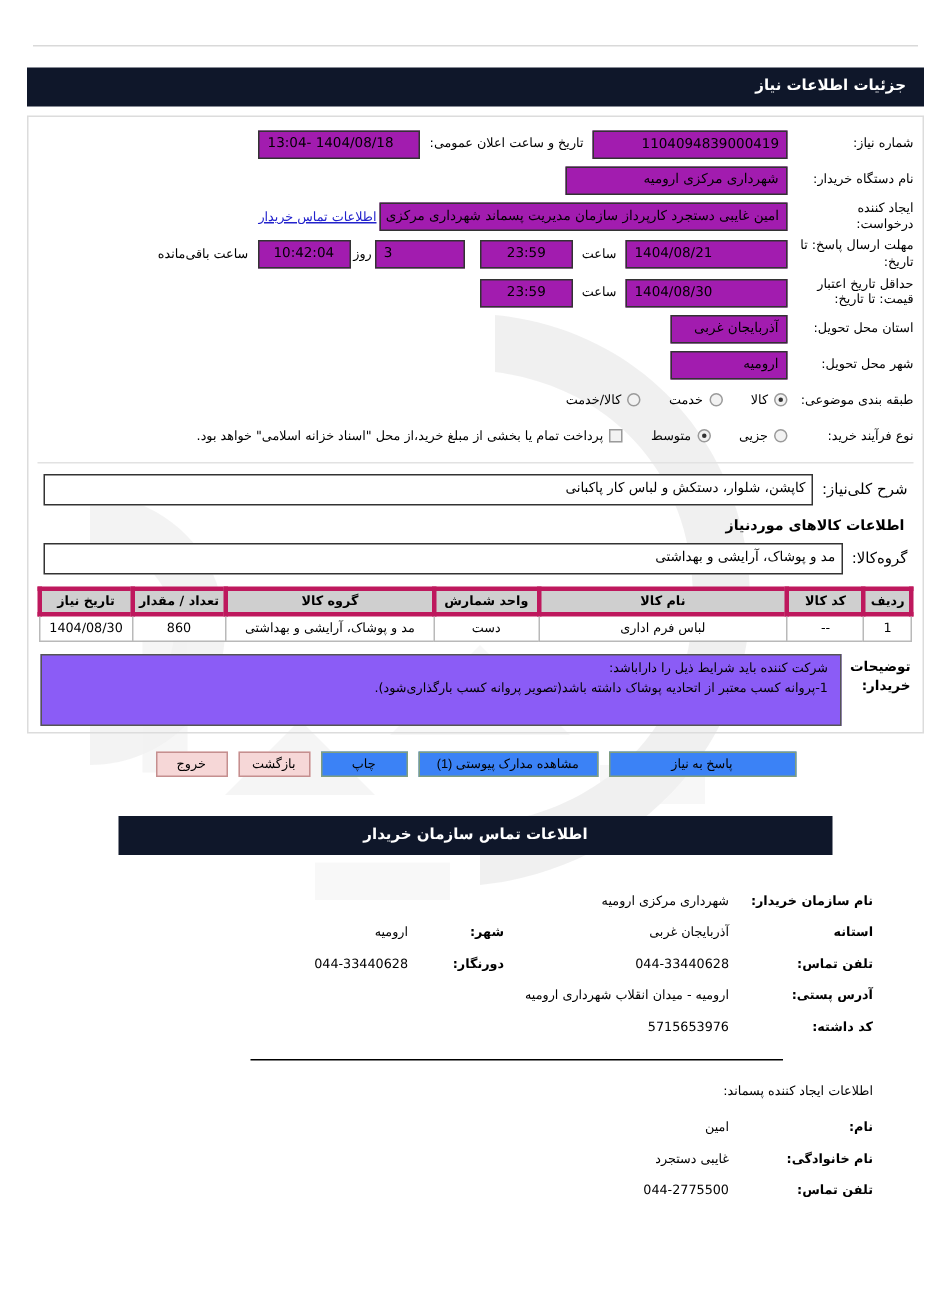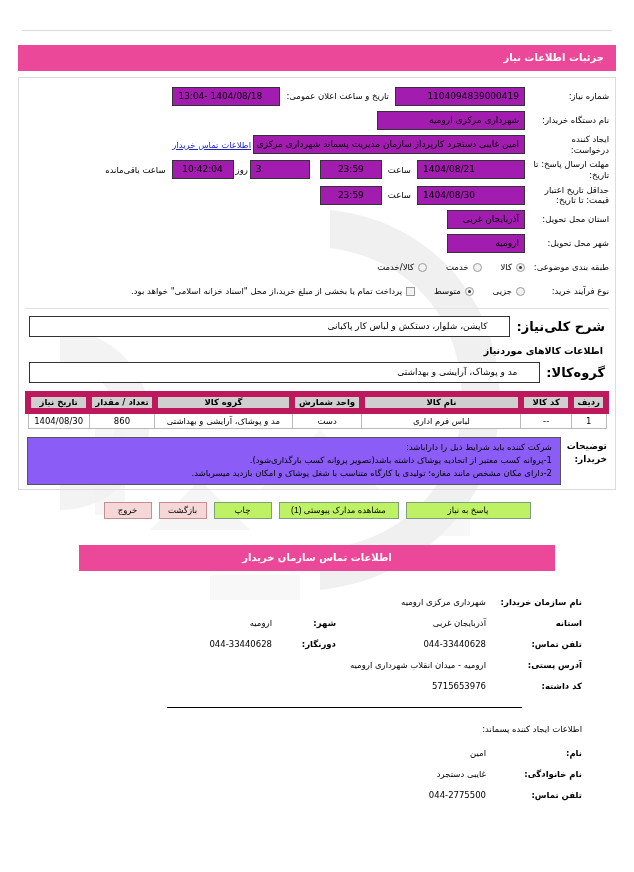--- a/index.html
+++ b/index.html
@@ -36,21 +36,21 @@
 
   
   .top-rule {
     height: 1px;
     background: #d9d9d9;
     margin: 30px 10px 0 10px;
   }
 
   
   .section-bar {
-    background: #ec4899;
+    background: #0f172a;
     color: #ffffff;
     height: 26px;
     line-height: 26px;
     padding: 0 12px;
     font-size: 10px;
     font-weight: bold;
     margin: 14px 6px 0 6px;
     text-align: right;
   }
   .section-bar.center-bar {
@@ -164,31 +164,31 @@
     margin: 6px 0 7px 0;
   }
 
   
   .summary-row {
     display: flex;
     align-items: center;
     margin: 4px 4px 8px 4px;
   }
   .bold-lbl {
-    font-weight: bold;
-    font-size: 13px;
+    font-weight: normal;
+    font-size: 10px;
     white-space: nowrap;
     padding-left: 6px;
   }
   .wide-box {
     flex: 1;
     border: 1px solid #333;
     height: 21px;
     line-height: 19px;
-    padding: 0 22px;
+    padding: 0 4px;
     font-size: 9px;
     text-align: right;
     background: #fff;
   }
 
   .sub-head {
     font-weight: bold;
     font-size: 9.5px;
     margin: 8px 6px 6px 6px;
     text-align: right;
@@ -196,21 +196,21 @@
 
   
   table.goods {
     width: 100%;
     border-collapse: collapse;
     margin: 4px 0 0 0;
     font-size: 8.5px;
   }
   table.goods th {
     background: #cfcfcf;
-    border: 6px solid #be185d;
+    border: 3px solid #be185d;
     height: 17px;
     font-weight: bold;
     font-size: 8.5px;
     color: #000;
     padding: 0 3px;
     white-space: nowrap;
   }
   table.goods td {
     background: #fff;
     border: 1px solid #b9b9b9;
@@ -251,21 +251,21 @@
   
   .btnbar {
     display: flex;
     justify-content: center;
     gap: 7px;
     margin: 12px 0 0 0;
     direction: rtl;
   }
   .btn {
     border: 1px solid #7f9e7f;
-    background: #bef264;
+    background: #3b82f6;
     height: 17px;
     line-height: 15px;
     font-size: 8.5px;
     padding: 0 10px;
     text-align: center;
     white-space: nowrap;
     cursor: pointer;
     color: #000;
   }
   .btn.green-wide { width: 125px; padding: 0; }
@@ -469,21 +469,20 @@
           <td>1404/08/30</td>
         </tr>
       </tbody>
     </table>
 
     <div class="notes-row">
       <div class="notes-lbl">توضیحات خریدار:</div>
       <div class="notes-box">
         <div>شرکت کننده باید شرایط ذیل را داراباشد:</div>
         <div>1-پروانه کسب معتبر از اتحادیه پوشاک داشته  باشد(تصویر پروانه کسب بارگذاری‌شود).</div>
-        <div>2-دارای مکان مشخص مانند مغازه؛ تولیدی یا کارگاه متناسب با شغل پوشاک و امکان بازدید میسرباشد.</div>
       </div>
     </div>
 
   </div>
 
   <div class="btnbar">
     <button class="btn green-wide">پاسخ به نیاز</button>
     <button class="btn green-med">مشاهده مدارک پیوستی (1)</button>
     <button class="btn green-sm">چاپ</button>
     <button class="btn red">بازگشت</button>

